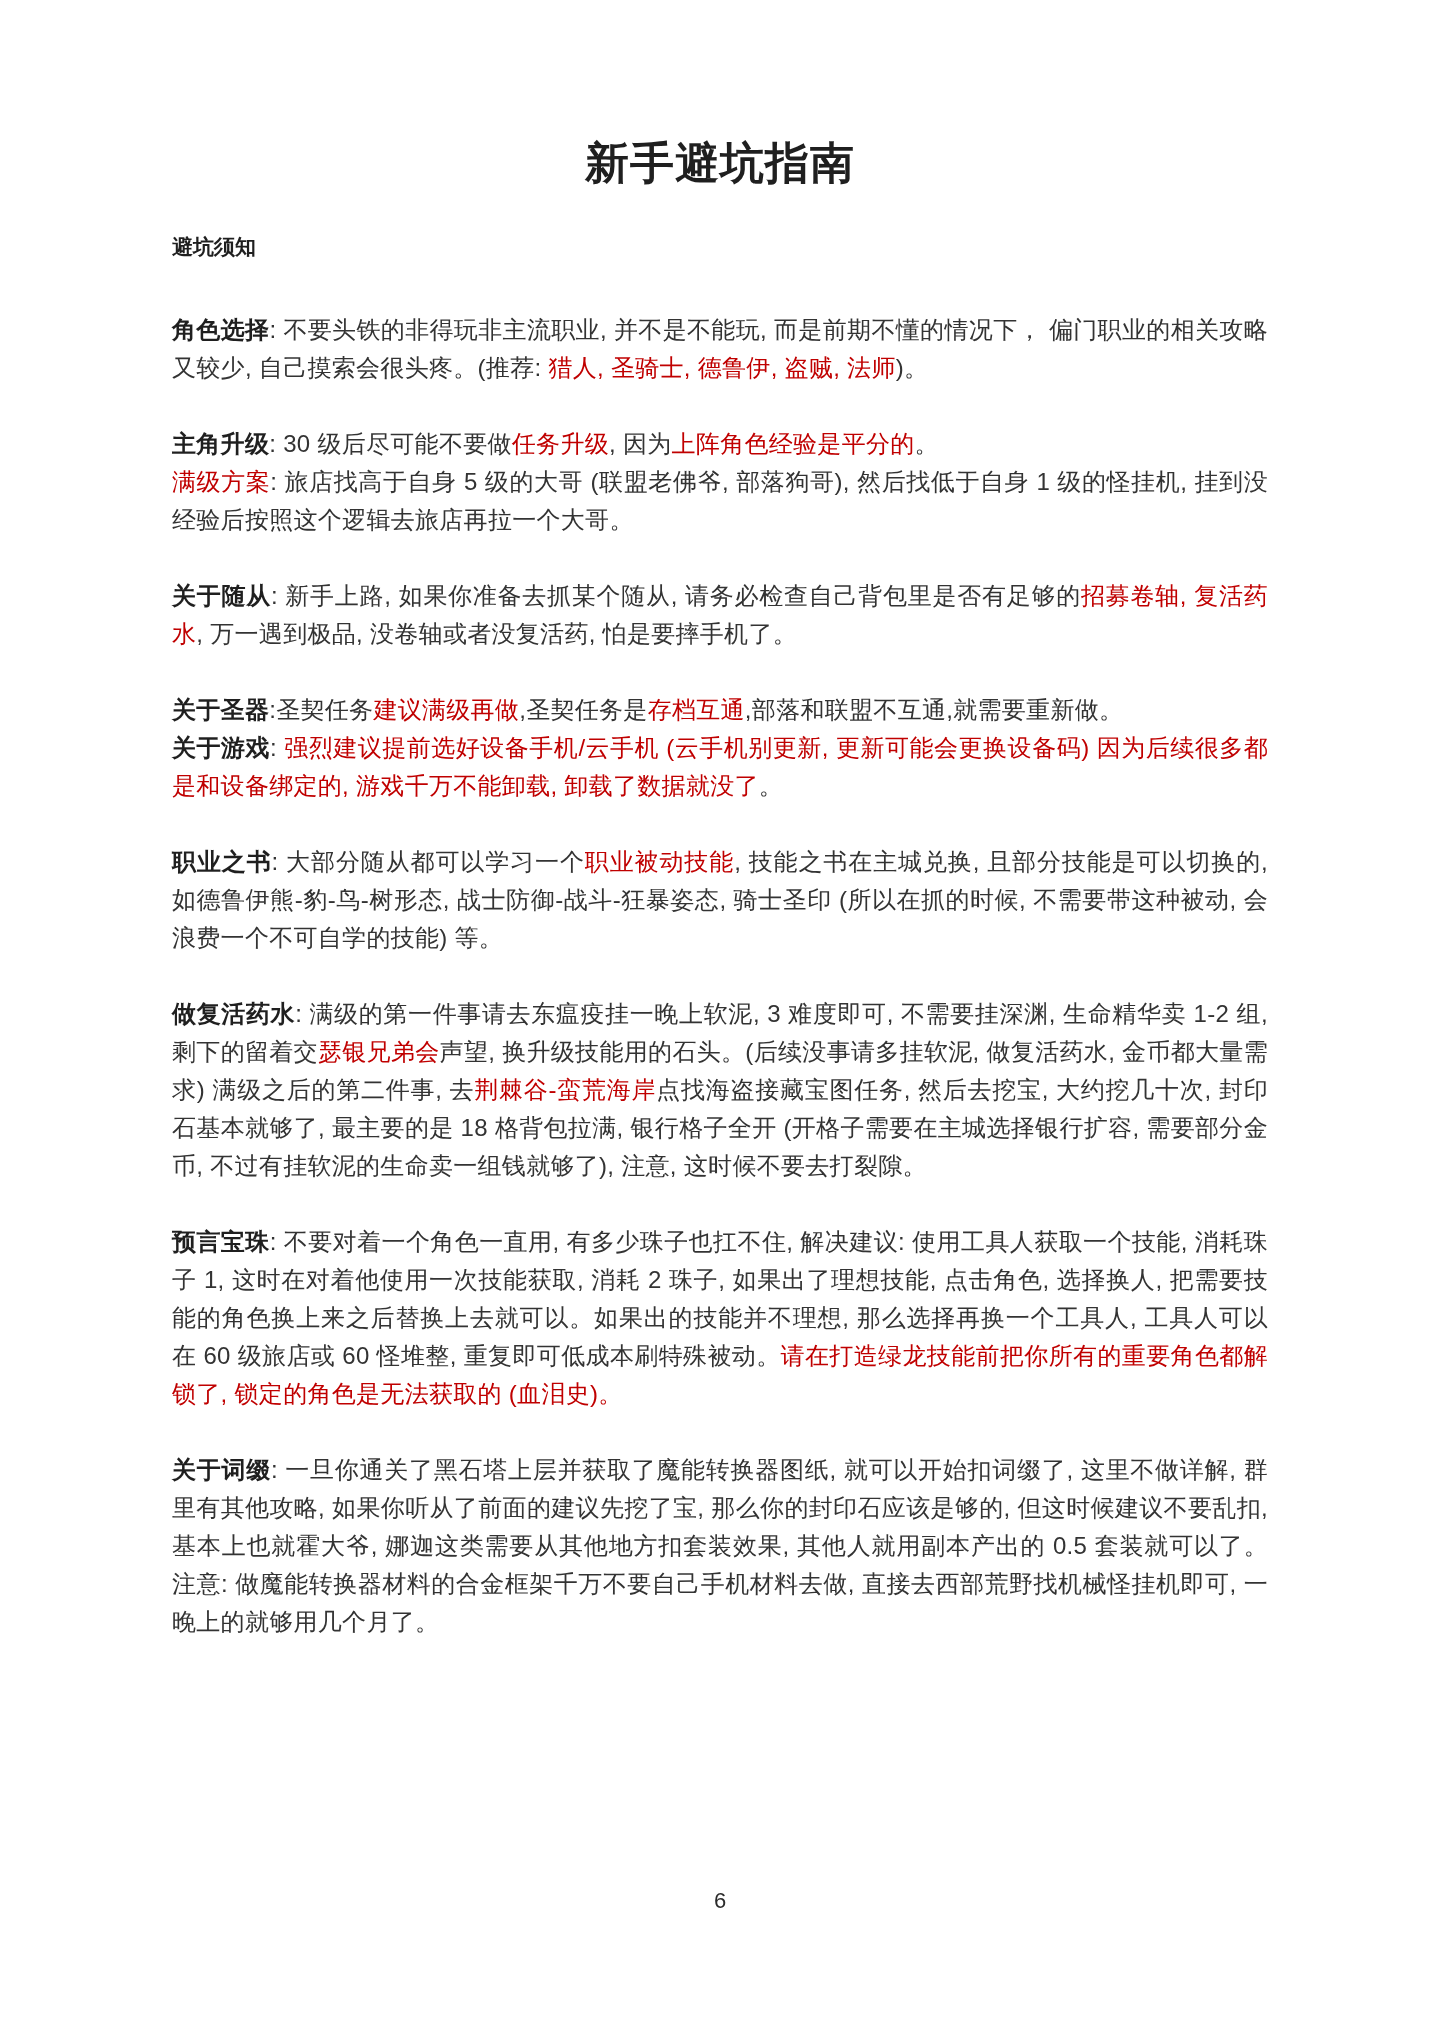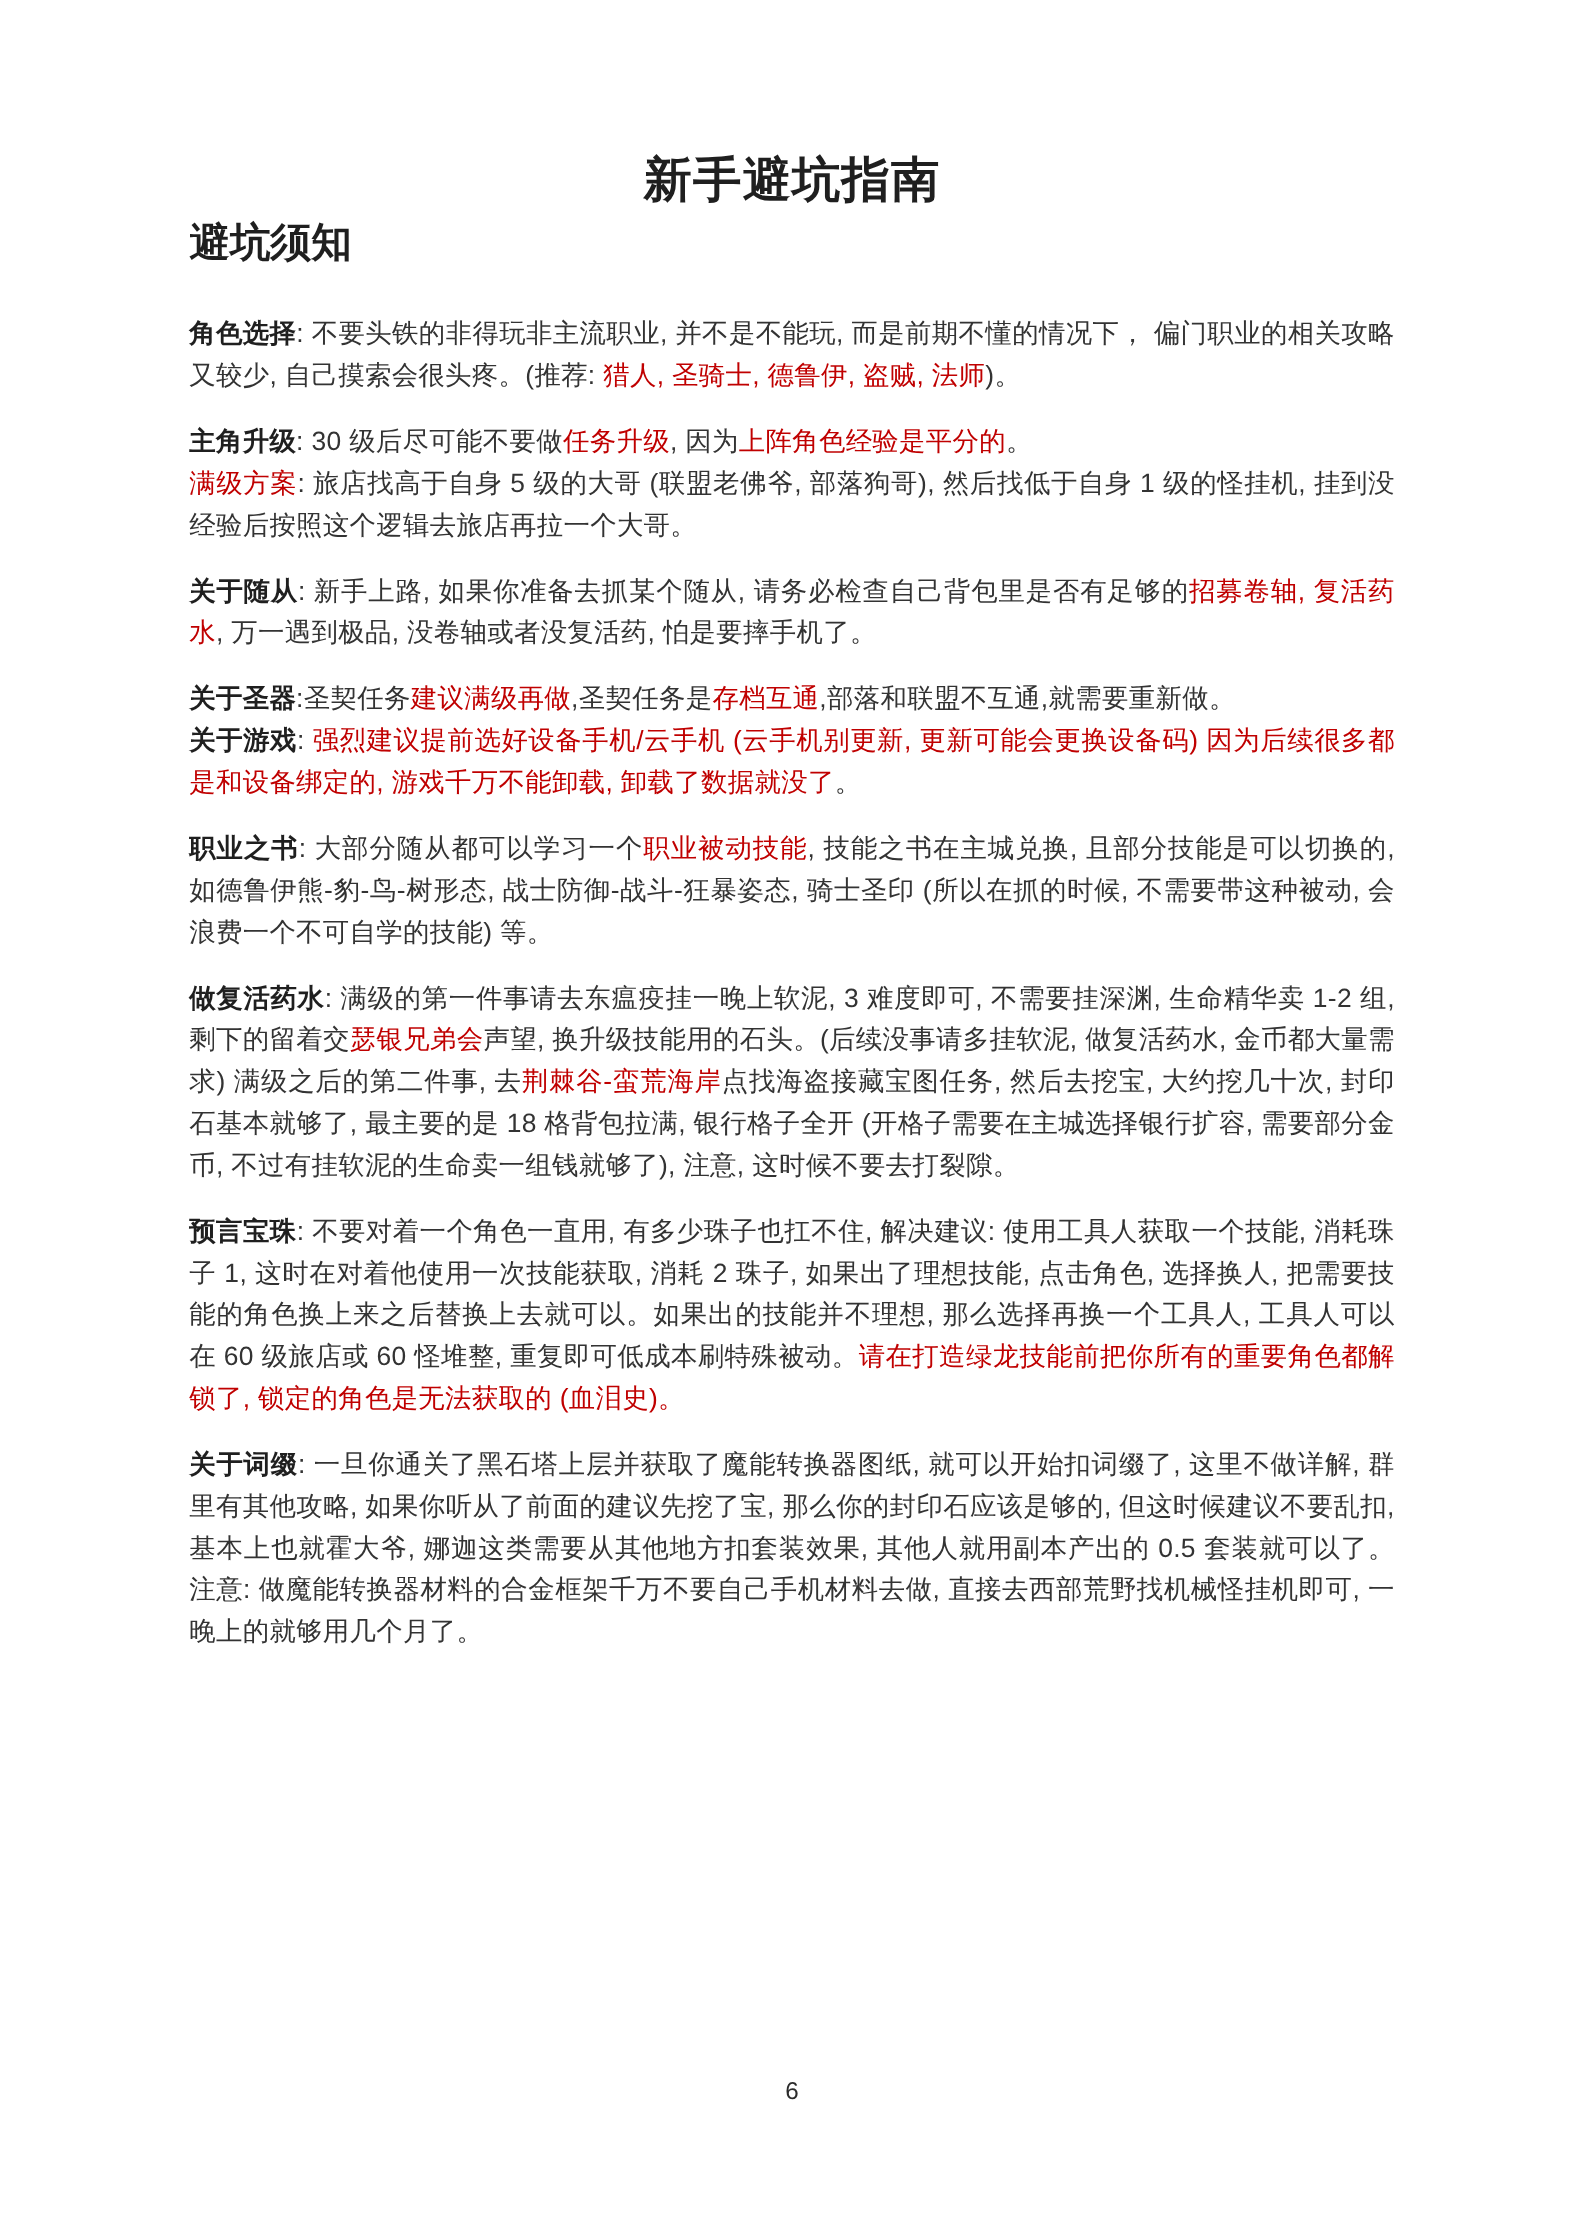--- a/index.html
+++ b/index.html
@@ -24,30 +24,30 @@
     height: 56px;
     line-height: 56px;
     font-size: 44px;
     font-weight: 700;
     text-align: center;
     color: #1f1f1f;
     letter-spacing: 1px;
     font-family: Liberation Serif, serif;
   }
   .section-heading {
-    margin-top: 6px;
+    margin-top: 32px;
     height: 46px;
     line-height: 46px;
-    font-size: 37px;
+    font-size: 21px;
     font-weight: 700;
     color: #1f1f1f;
   }
   .paragraphs { display: block; }
   .para {
-    margin-top: 22px;
+    margin-top: 38px;
     font-size: 24px;
     line-height: 38px;
     text-align: justify;
     letter-spacing: 0.3px;
     word-break: break-all;
     color: var(--body-color, #333333);
   }
   .para:first-child { margin-top: 41px; }
   .para .bold { font-weight: 700; color: #1f1f1f; }
   .para .red { color: var(--red, #c00000); }

